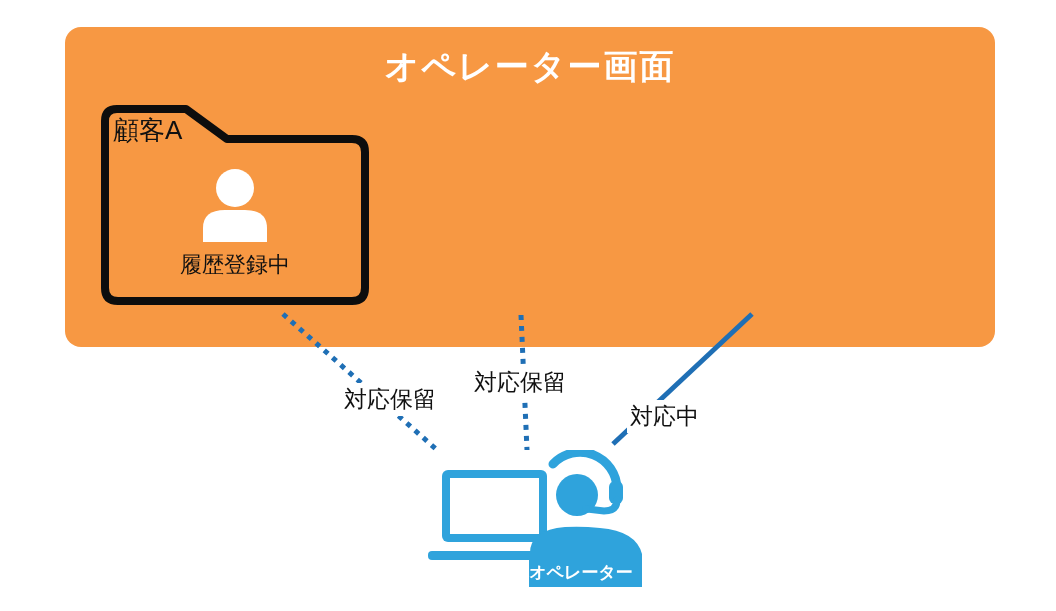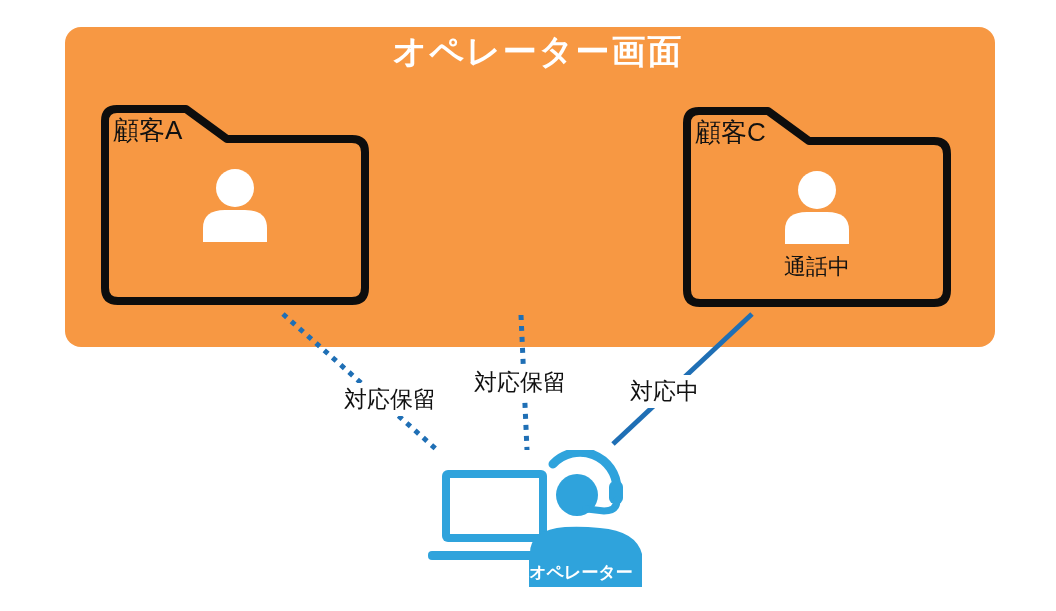--- a/index.html
+++ b/index.html
@@ -2,42 +2,42 @@
 <html><head>
 <meta charset="utf-8">
 <style>
   html,body{margin:0;padding:0;background:#ffffff;}
   body{font-family:"Liberation Sans","DejaVu Sans",sans-serif;}
   .canvas{position:relative;width:1056px;height:611px;background:#ffffff;overflow:hidden;}
 
   
   .panel{position:absolute;left:65px;top:27px;width:930px;height:320px;
          background:#F79843;border-radius:16px;z-index:1;}
-  .panel-title{position:absolute;left:0;top:2px;width:100%;text-align:center;
-         color:#ffffff;font-size:34px;font-weight:bold;letter-spacing:2px;margin-left:8px;}
+  .panel-title{position:absolute;left:0;top:17px;width:100%;text-align:center;
+         color:#ffffff;font-size:34px;font-weight:bold;letter-spacing:2px;}
 
   
   .folder{position:absolute;width:270px;height:205px;z-index:2;}
   .folder svg{position:absolute;left:0;top:0;}
   .folder-label{position:absolute;left:13px;top:9px;font-size:26px;color:#111;}
   .folder-status{position:absolute;left:0;top:146px;width:100%;text-align:center;
          font-size:22px;color:#111;}
   .folder-a{left:100px;top:104px;}
   .folder-b{left:388px;top:104px;}
   .folder-c{left:682px;top:106px;}
 
   
   .lines{position:absolute;left:0;top:0;z-index:3;}
 
   
   .conn-label{position:absolute;z-index:4;background:#ffffff;color:#111;
          font-size:23px;padding:1px 3px;white-space:nowrap;}
   .conn-label-1{left:341px;top:383px;}
   .conn-label-2{left:471px;top:366px;}
-  .conn-label-3{left:627px;top:375px;text-align:right;}
+  .conn-label-3{left:627px;top:400px;text-align:right;}
 
   
   .operator{position:absolute;left:420px;top:450px;width:250px;height:160px;z-index:3;}
 </style>
 </head>
 <body>
 
 <div class="canvas">
 
   <div class="panel">
@@ -46,34 +46,24 @@
 
   <div class="folder folder-a">
     <svg width="270" height="205" viewBox="0 0 270 205">
       <path d="M 17,5 H 86 L 127,35 H 252 Q 265,35 265,48 V 184 Q 265,197 252,197 H 18 Q 5,197 5,184 V 17 Q 5,5 17,5 Z" fill="none" stroke="#0D0D0D" stroke-width="8" stroke-linejoin="round"></path>
       <g>
         <circle cx="135" cy="84" r="19" fill="#ffffff"></circle>
         <path d="M 103,138 L 103,124 Q 103,106 125,106 L 145,106 Q 167,106 167,124 L 167,138 Z" fill="#ffffff"></path>
       </g>
     </svg>
     <div class="folder-label">顧客A</div>
+    <div class="folder-status">履歴登録中</div>
   </div>
 
 
-  <div class="folder folder-c">
-    <svg width="270" height="205" viewBox="0 0 270 205">
-      <path d="M 17,5 H 86 L 127,35 H 252 Q 265,35 265,48 V 184 Q 265,197 252,197 H 18 Q 5,197 5,184 V 17 Q 5,5 17,5 Z" fill="none" stroke="#0D0D0D" stroke-width="8" stroke-linejoin="round"></path>
-      <g>
-        <circle cx="135" cy="84" r="19" fill="#ffffff"></circle>
-        <path d="M 103,138 L 103,124 Q 103,106 125,106 L 145,106 Q 167,106 167,124 L 167,138 Z" fill="#ffffff"></path>
-      </g>
-    </svg>
-    <div class="folder-label">顧客C</div>
-    <div class="folder-status">通話中</div>
-  </div>
 
   <svg class="lines" width="1056" height="611" viewBox="0 0 1056 611">
     <line x1="283" y1="314" x2="436" y2="449" stroke="#1F6FB5" stroke-width="5" stroke-dasharray="5,6"></line>
     <line x1="521" y1="315" x2="527" y2="450" stroke="#1F6FB5" stroke-width="5" stroke-dasharray="5,6"></line>
     <line x1="752" y1="314" x2="613" y2="444" stroke="#1F6FB5" stroke-width="5"></line>
   </svg>
 
   <div class="conn-label conn-label-1">対応保留</div>
   <div class="conn-label conn-label-2">対応保留</div>
   <div class="conn-label conn-label-3">対応中</div>

